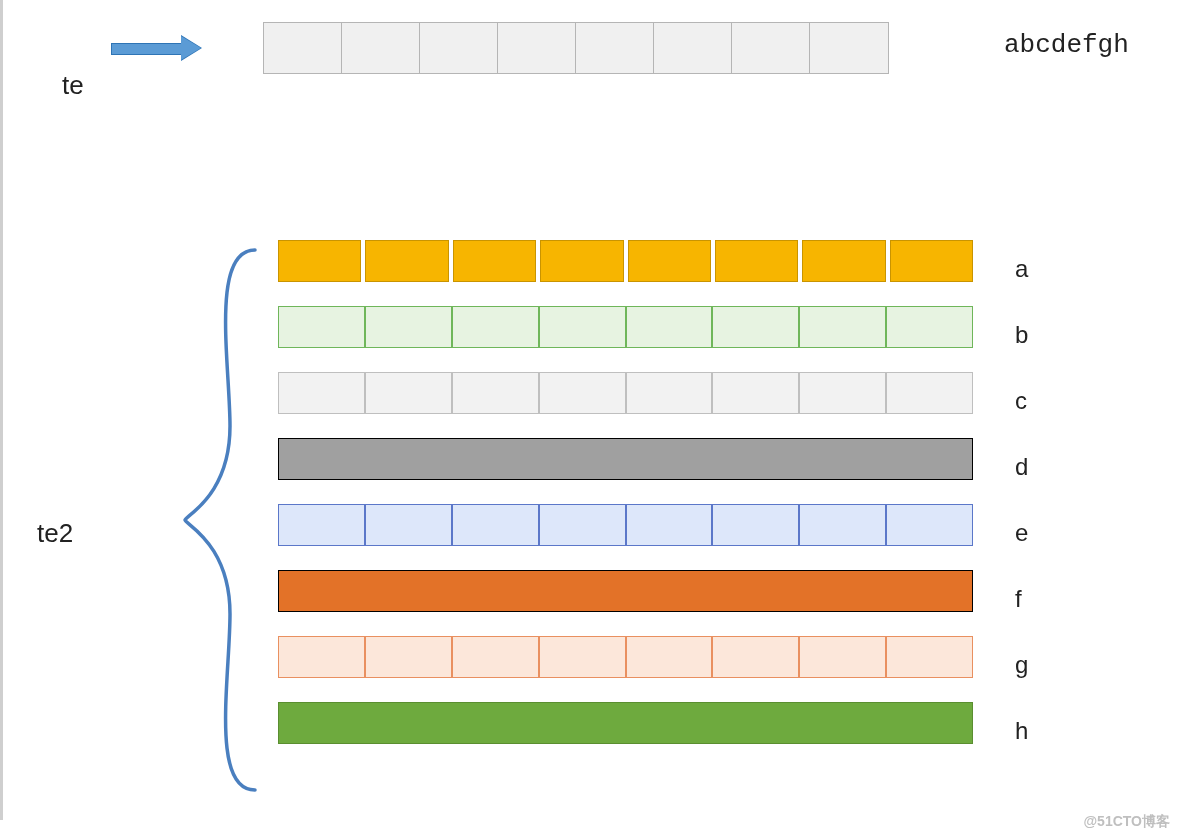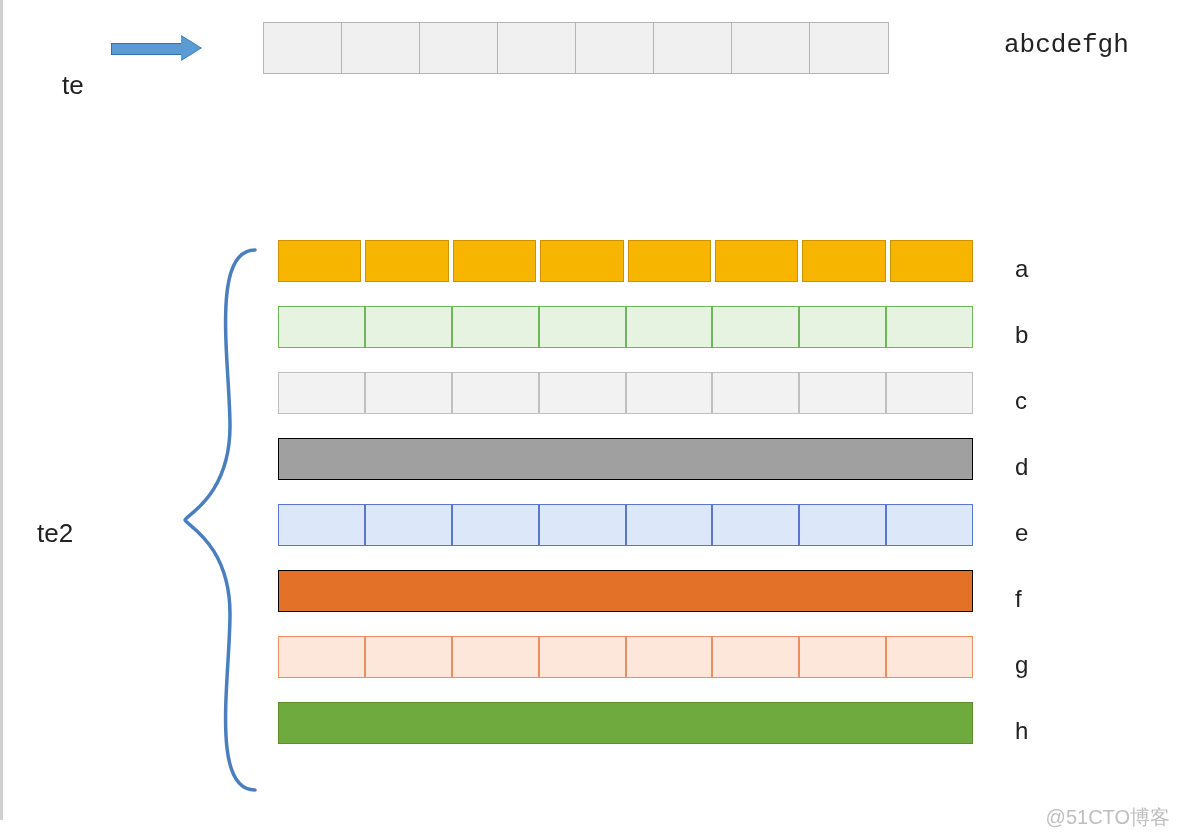--- a/index.html
+++ b/index.html
@@ -13,22 +13,23 @@
   }
   .label {
     font-size: 26px;
     color: #222;
     position: absolute;
   }
   .watermark {
     position: absolute;
     right: 14px;
     bottom: 8px;
-    font-size: 20px;
+    font-size: 14px;
     color: #bfbfbf;
+    font-weight: bold;
   }
 
   
   .toprow {
     position: absolute;
     left: 263px;
     top: 22px;
     display: flex;
     border: 1px solid #b5b5b5;
   }

